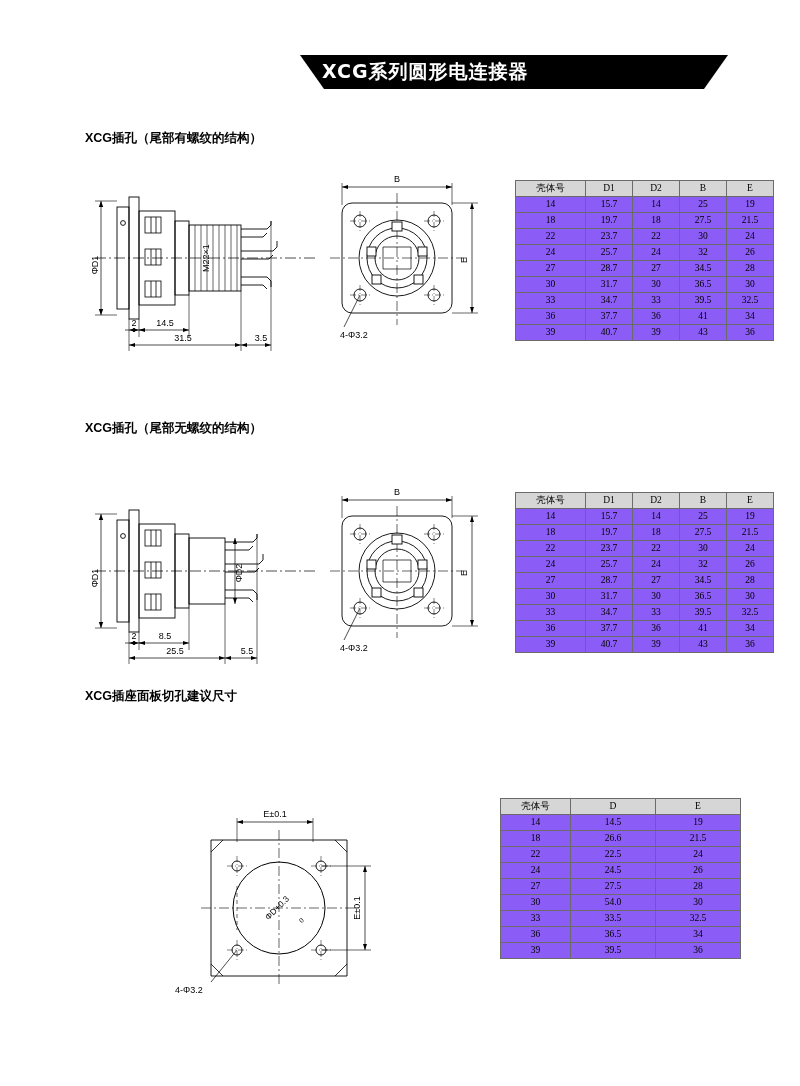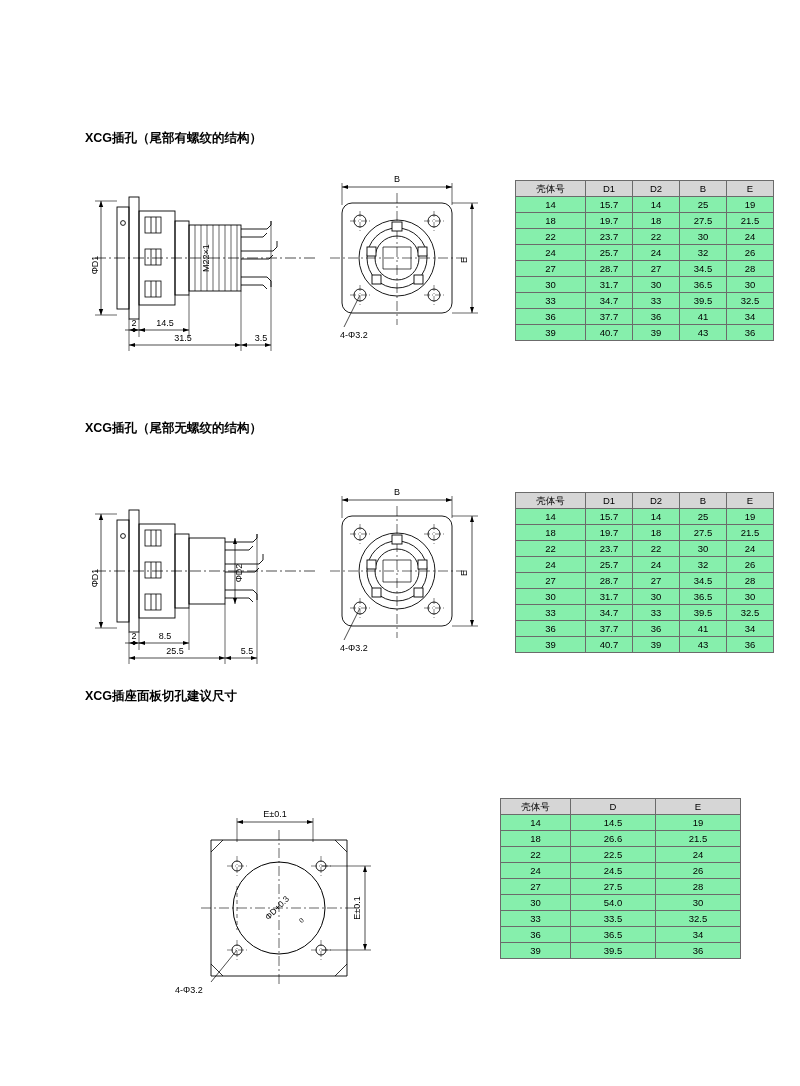--- a/index.html
+++ b/index.html
@@ -28,22 +28,22 @@
     position:absolute;font-size:12.5px;font-weight:bold;white-space:nowrap;
     font-family:Liberation Sans, sans-serif;
   }
   #sec1-title{left:85px;top:130px;}
   #sec2-title{left:85px;top:420px;}
   #sec3-title{left:85px;top:688px;}
 
   
   table.spec{
     position:absolute;border-collapse:collapse;
-    font-size:9.5px;font-family:Liberation Sans, sans-serif;
-    background:#86efac;
+    font-size:9.5px;font-family:Liberation Serif, serif;
+    background:#8b5cf6;
   }
   table.spec th,table.spec td{
     border:1px solid #6b6b6b;text-align:center;height:15px;line-height:15px;
     padding:0;font-weight:normal;
   }
   table.spec thead th{background:#d6d6d6;font-weight:normal;}
   #table1{left:515px;top:180px;}
   #table2{left:515px;top:492px;}
   #table3{left:500px;top:798px;}
   #table1 col.c0,#table2 col.c0{width:70px;}
@@ -54,20 +54,26 @@
   
   .dwg{position:absolute;}
   .dwg svg{display:block;overflow:visible;}
   text{font-family:"Liberation Sans",sans-serif;}
 </style>
 </head>
 <body>
 
 <div class="page">
 
+  <div class="banner">
+    <svg width="428" height="34" viewBox="0 0 428 34">
+      <polygon points="0,0 428,0 404,34 24,34" fill="#000000"></polygon>
+    </svg>
+    <div class="banner-title">XCG系列圆形电连接器</div>
+  </div>
 
   <div class="sec-title" id="sec1-title">XCG插孔（尾部有螺纹的结构）</div>
 
   <div class="dwg" id="dwg1-side" style="left:85px;top:165px;">
     <svg width="240" height="200" viewBox="0 0 240 200" stroke="#000" fill="none" stroke-width="0.9">
 
       <line x1="10" y1="93" x2="230" y2="93" stroke="#000" stroke-width="0.7" stroke-dasharray="11,3,2,3"></line>
 
       <rect x="32" y="42" width="12" height="102" stroke="#000"></rect>
       <rect x="44" y="32" width="10" height="122" stroke="#000"></rect>

